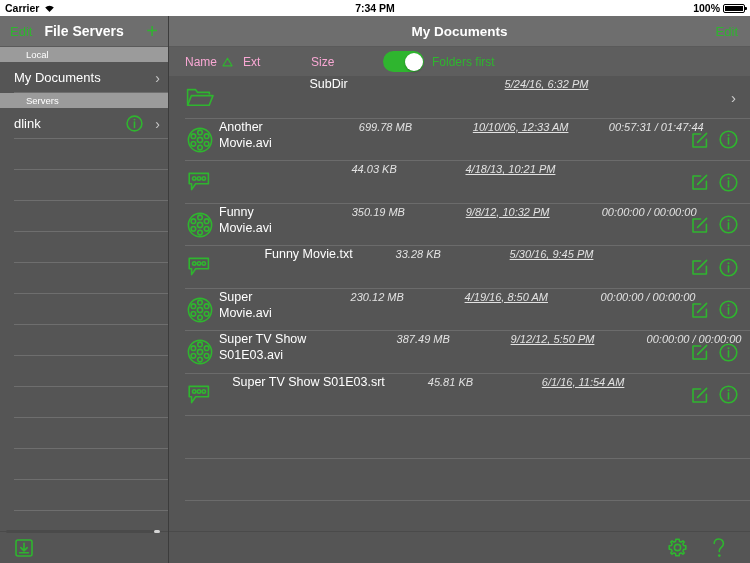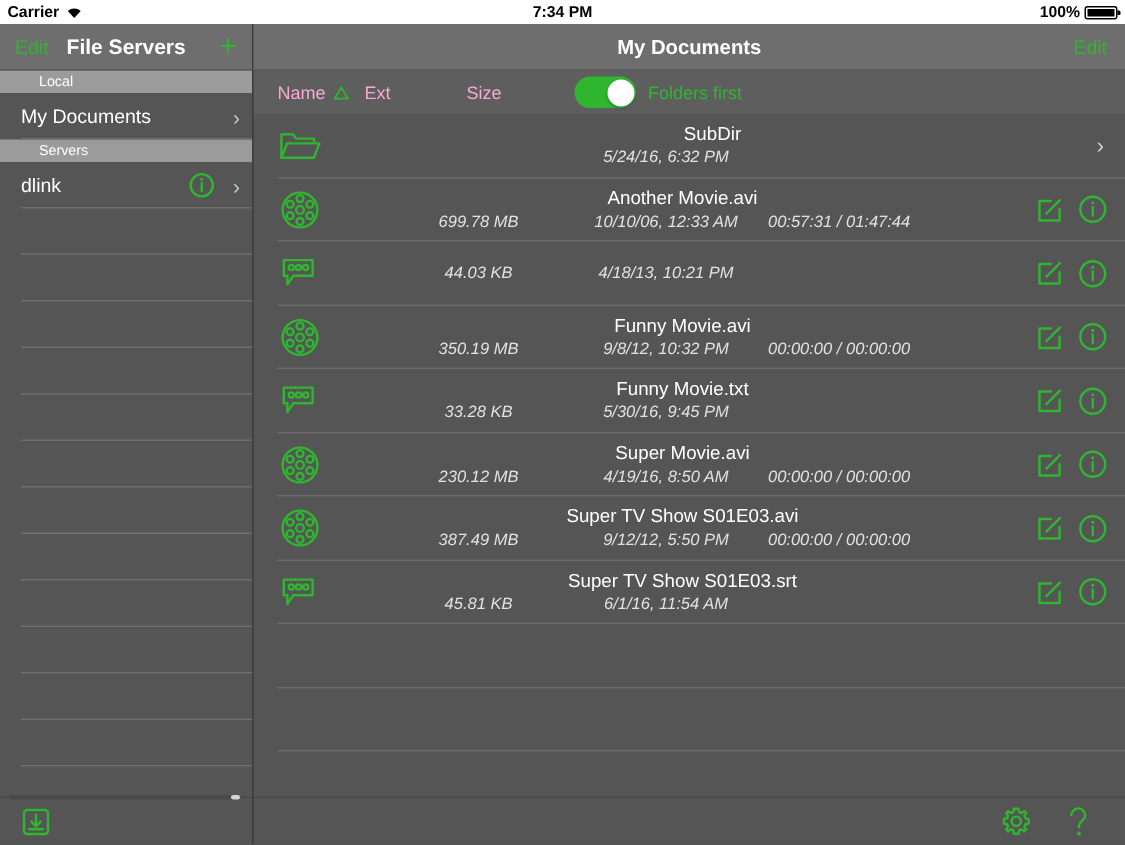--- a/index.html
+++ b/index.html
@@ -157,25 +157,25 @@
   .file-row {
     height: 42.5px; display: flex; align-items: center;
     padding-left: 16px; padding-right: 12px;
     position: relative;
   }
   .file-row::after {
     content: ""; position: absolute; left: 16px; right: 0; bottom: 0;
     height: 1px; background: #6b6b6b;
   }
   .row-icon { width: 30px; flex: none; display: flex; align-items: center; justify-content: center; }
-  .row-text { flex: 1; min-width: 0; padding-left: 4px; display: flex; flex-direction: column; justify-content: center; height: 100%; text-align: center; }
+  .row-text { flex: 1; min-width: 0; padding-left: 4px; display: flex; justify-content: center; height: 100%; }
   .row-name { color: #ffffff; font-size: 12.5px; line-height: 16px; }
   .row-meta { display: flex; font-size: 11px; font-style: italic; color: #e2e2e2; line-height: 16px; }
   .meta-size { width: 114px; flex: none; margin-left: 43px; }
-  .meta-date { width: 136px; flex: none; }
+  .meta-date { width: 136px; flex: none; text-decoration: underline; }
   .meta-dur  { flex: none; }
   .row-actions { display: flex; align-items: center; gap: 10px; flex: none; }
   .row-chevron { color: #cfcfcf; font-size: 15px; font-weight: 300; padding-right: 2px; }
   .empty-file-row { height: 42.5px; position: relative; }
   .empty-file-row::after {
     content: ""; position: absolute; left: 16px; right: 0; bottom: 0;
     height: 1px; background: #6b6b6b;
   }
 
   #main-toolbar {

